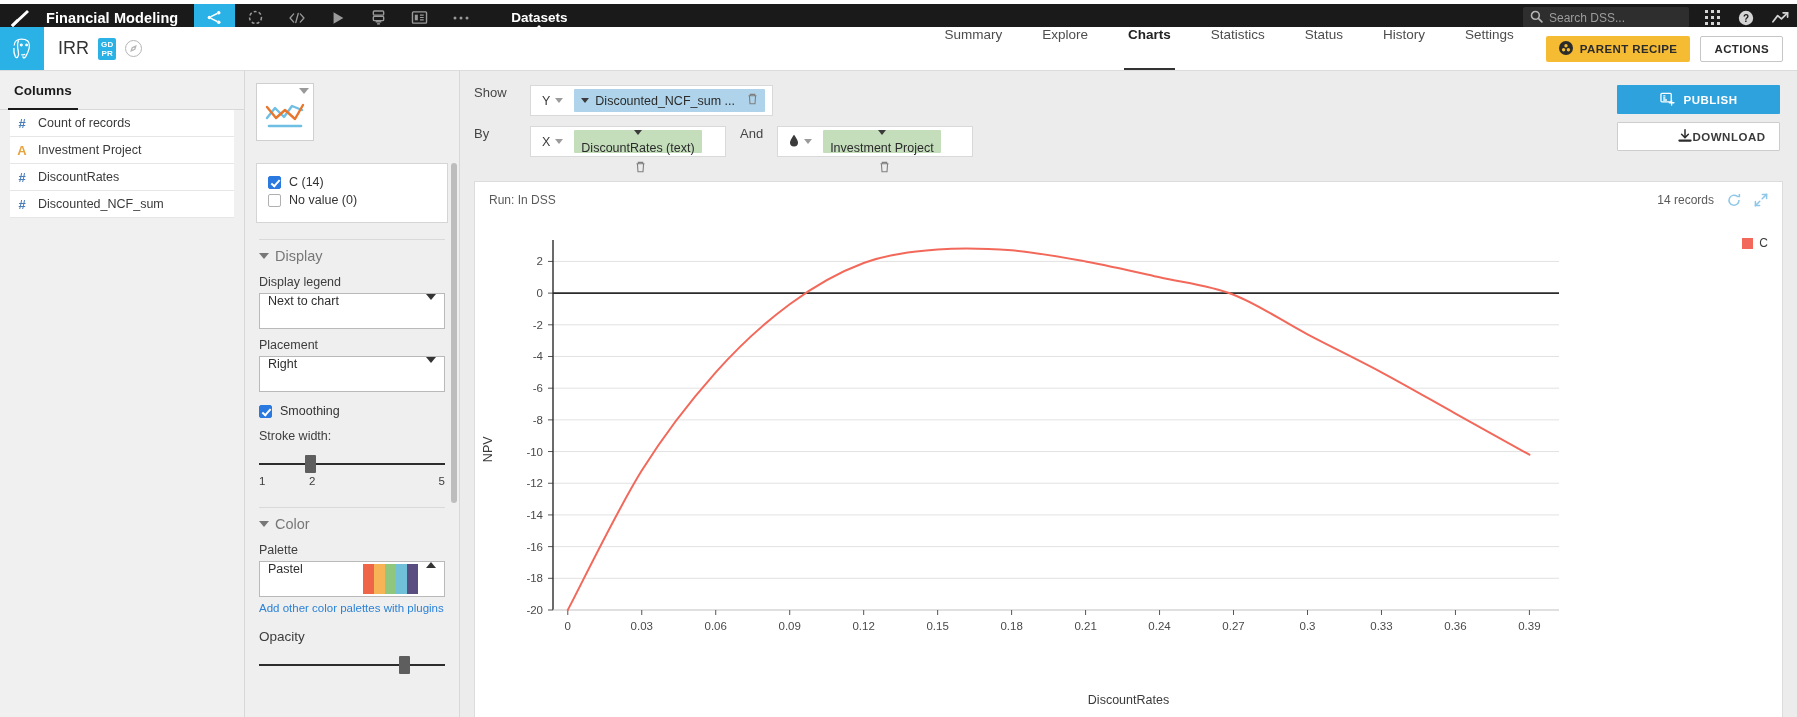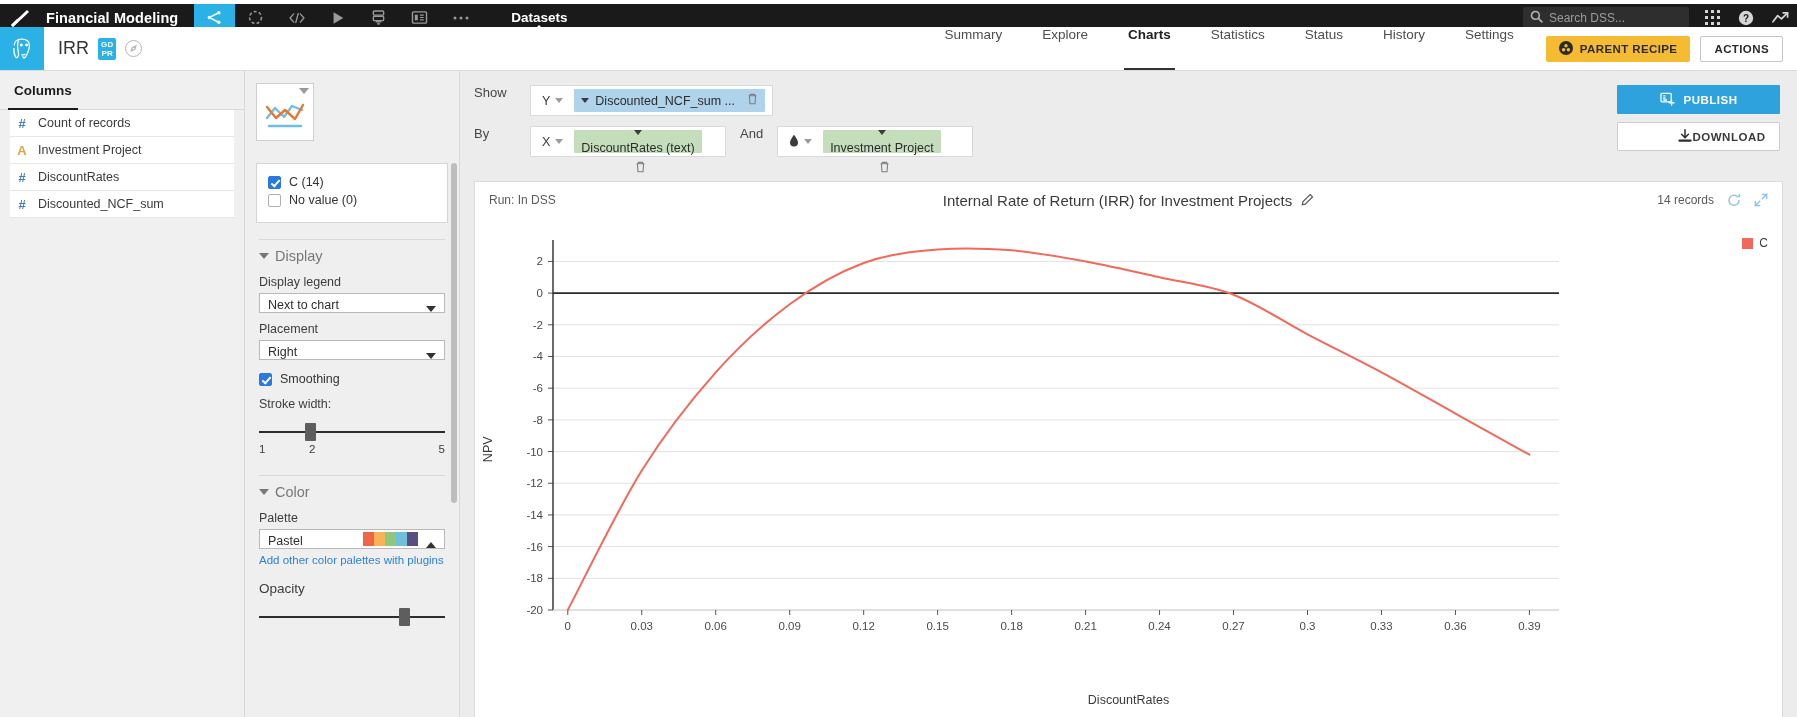--- a/index.html
+++ b/index.html
@@ -187,22 +187,22 @@
   .sect-title {
     font-size: 14.5px; color: #777777; padding: 8px 0 2px 0;
     display: flex; align-items: center; gap: 6px;
   }
   .sect-tri {
     width: 0; height: 0; border-left: 5px solid transparent;
     border-right: 5px solid transparent; border-top: 6px solid #777777;
   }
   .fld-label { font-size: 12.5px; color: #3d3d3d; margin: 9px 0 4px 0; }
   .selectbox {
-    height: 20px; background: #ffffff; border: 1px solid #b9b9b9;
-    display: flex; align-items: flex-end; padding: 0 8px; font-size: 12.5px;
+    height: 36px; background: #ffffff; border: 1px solid #b9b9b9;
+    display: flex; align-items: flex-start; padding: 0 8px; font-size: 12.5px;
     color: #2e2e2e; position: relative; cursor: pointer;
   }
   .selectbox .sel-tri {
     position: absolute; right: 8px; width: 0; height: 0;
     border-left: 5px solid transparent; border-right: 5px solid transparent;
     border-top: 6px solid #333333;
   }
   .selectbox.up .sel-tri {
     border-top: 0; border-bottom: 6px solid #333333;
   }
@@ -688,28 +688,20 @@
             </svg>
           </span>
           <span>DOWNLOAD</span>
         </div>
       </div>
     </div>
 
     <div class="chartcard">
       <div class="chart-topbar">
         <div class="chart-runinfo">Run: In DSS</div>
-        <div class="chart-title">
-          <span>Internal Rate of Return (IRR) for Investment Projects</span>
-          <span>
-            <svg width="13" height="13" viewBox="0 0 14 14" fill="none" stroke="#5a5a5a" stroke-width="1.3">
-              <path d="M9.8 1.6 L12.4 4.2 L4.6 12 L1.4 12.6 L2 9.4 Z"></path>
-            </svg>
-          </span>
-        </div>
         <div class="chart-right">
           <span>14 records</span>
           <span class="icon-btn">
             <svg width="14" height="14" viewBox="0 0 14 14" fill="none" stroke="#8fc7e8" stroke-width="1.5">
               <path d="M12 7 A5 5 0 1 1 10 3.2"></path>
                 <path d="M12.4 .9 V3.6 H9.7"></path>
             </svg>
           </span>
           <span class="icon-btn">
             <svg width="14" height="14" viewBox="0 0 14 14" fill="none" stroke="#8fc7e8" stroke-width="1.5" stroke-linecap="round">

